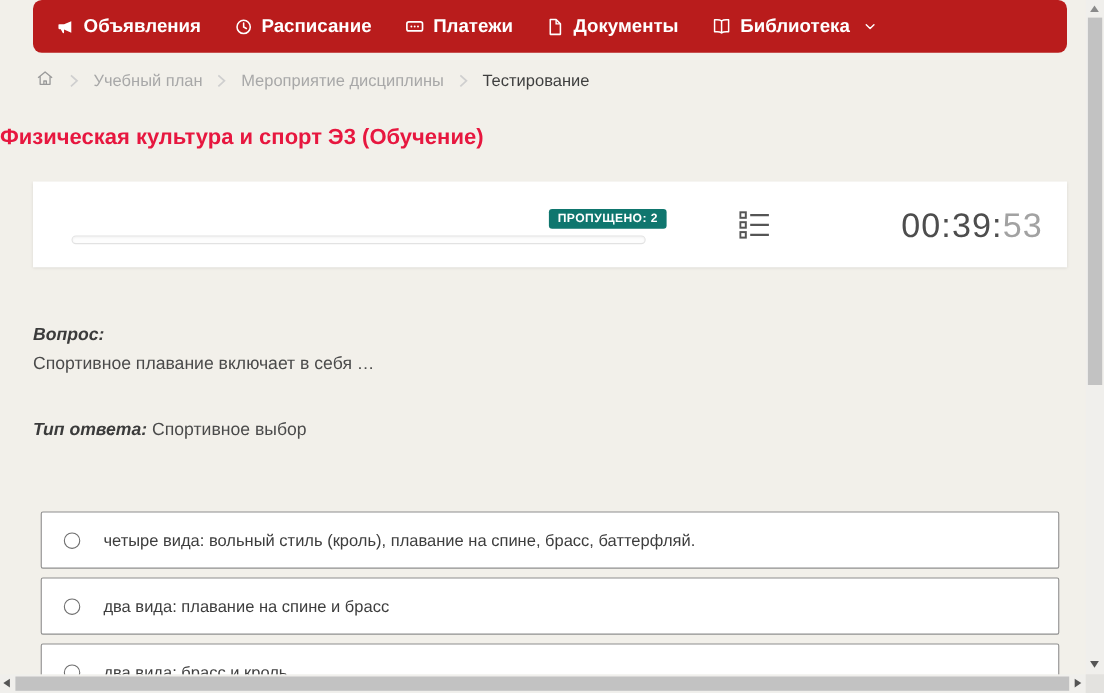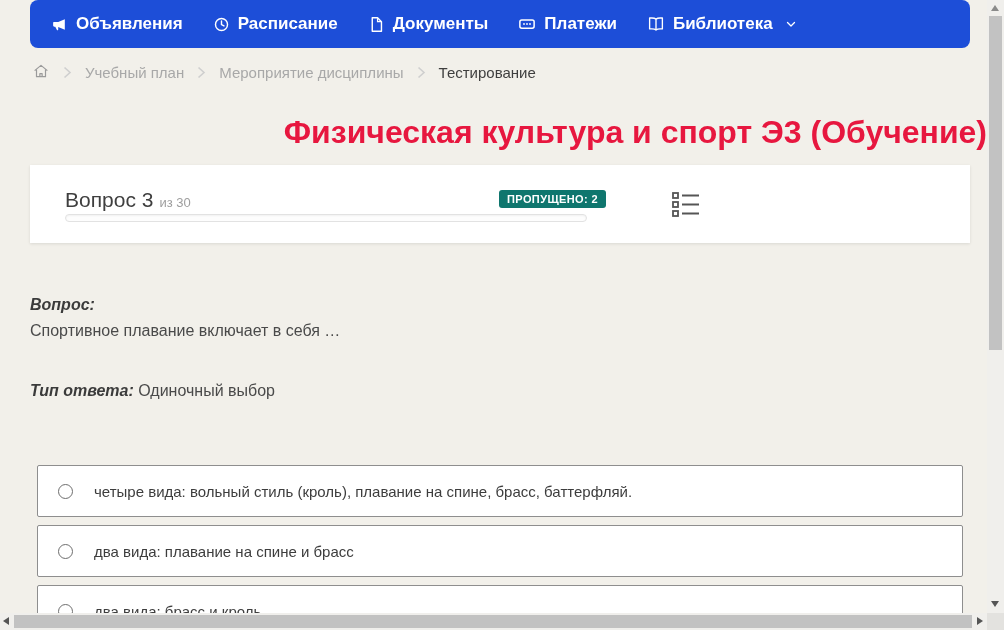--- a/index.html
+++ b/index.html
@@ -1,37 +1,37 @@
 <!DOCTYPE html>
 <html><head>
 <meta charset="utf-8">
 <style>
   * { margin:0; padding:0; box-sizing:border-box; }
   html,body { width:1004px; height:630px; }
   body { font-family:"Liberation Sans", sans-serif; background:#f2f0ea; position:relative; overflow:hidden; }
 
   
   .navbar { position:absolute; left:30px; top:0; width:940px; height:48px;
-            background:#1d4ed8; border-radius:8px; display:flex; align-items:stretch; padding:0 6px; }
+            background:#b91c1c; border-radius:8px; display:flex; align-items:stretch; padding:0 6px; }
   .nav-tab { display:flex; align-items:center; gap:8px; padding:0 15px; color:#fff;
              font-size:17px; font-weight:bold; cursor:pointer; white-space:nowrap; }
   .nav-tab.active { background:#16365c; border-radius:8px; }
   .nav-tab svg { display:block; }
   .chevron-dd { margin-left:4px; display:flex; align-items:center; }
 
   
   .breadcrumb { position:absolute; left:32px; top:62px; display:flex; align-items:center; gap:13px;
                 font-size:15px; color:#a8a8a8; }
   .crumb { cursor:pointer; }
   .crumb.current { color:#3f3f3f; }
   .crumb-sep { display:flex; align-items:center; }
 
   
-  .page-title { position:absolute; left:0; top:114px; width:987px; text-align:right;
-                color:#e7173f; font-size:32px; font-weight:bold; }
+  .page-title { position:absolute; left:0; top:114px; width:987px; text-align:left;
+                color:#e7173f; font-size:20px; font-weight:bold; }
 
   
   .q-card { position:absolute; left:30px; top:165px; width:940px; height:78px; background:#ffffff;
             box-shadow:0 1px 3px rgba(0,0,0,0.10); }
   .q-num { position:absolute; left:35px; top:23px; font-size:21px; color:#3f3f3f; }
   .q-of  { font-size:13px; color:#9e9e9e; margin-left:6px; }
   .q-badge { position:absolute; left:469px; top:25px; background:#0f766e; color:#fff;
              font-size:11px; font-weight:bold; letter-spacing:.4px; padding:3px 8px; border-radius:3px; }
   .q-progress { position:absolute; left:35px; top:49px; width:522px; height:8px; background:#fdfdfd;
                 border:1px solid #e2e2e2; border-radius:5px; box-shadow:inset 0 1px 2px rgba(0,0,0,0.05); overflow:hidden; }
@@ -83,40 +83,40 @@
     <span>
       <svg width="17" height="17" viewBox="0 0 24 24">
           <circle cx="12" cy="12" r="8.5" fill="none" stroke="#fff" stroke-width="2"></circle>
           <path d="M12 7v5l3.5 2" fill="none" stroke="#fff" stroke-width="2" stroke-linecap="round"></path>
         </svg>
     </span>
     <span>Расписание</span>
   </div>
   <div class="nav-tab">
     <span>
-      <svg width="17" height="17" viewBox="0 0 24 24">
-          <path d="M6 2.5h7.5L19 8v13.5H6z" fill="none" stroke="#fff" stroke-width="2" stroke-linejoin="round"></path>
-          <path d="M13.5 3v5h5" fill="none" stroke="#fff" stroke-width="1.8"></path>
-        </svg>
-    </span>
-    <span>Документы</span>
-  </div>
-  <div class="nav-tab">
-    <span>
       <svg width="18" height="18" viewBox="0 0 24 24">
           <rect x="2.5" y="6.5" width="19" height="11" rx="2.5" fill="none" stroke="#fff" stroke-width="2"></rect>
           <circle cx="8" cy="12" r="1.2" fill="#fff"></circle>
           <circle cx="12" cy="12" r="1.2" fill="#fff"></circle>
           <circle cx="16" cy="12" r="1.2" fill="#fff"></circle>
         </svg>
     </span>
     <span>Платежи</span>
   </div>
   <div class="nav-tab">
     <span>
+      <svg width="17" height="17" viewBox="0 0 24 24">
+          <path d="M6 2.5h7.5L19 8v13.5H6z" fill="none" stroke="#fff" stroke-width="2" stroke-linejoin="round"></path>
+          <path d="M13.5 3v5h5" fill="none" stroke="#fff" stroke-width="1.8"></path>
+        </svg>
+    </span>
+    <span>Документы</span>
+  </div>
+  <div class="nav-tab">
+    <span>
       <svg width="18" height="18" viewBox="0 0 24 24">
           <path d="M12 5.5C10.5 4.3 8.4 4 6.5 4H3.5v14.5h3c1.9 0 4 .3 5.5 1.5 1.5-1.2 3.6-1.5 5.5-1.5h3V4h-3c-1.9 0-4 .3-5.5 1.5zm0 0v14" fill="none" stroke="#fff" stroke-width="1.8" stroke-linejoin="round"></path>
         </svg>
     </span>
     <span>Библиотека</span>
     <span class="chevron-dd">
       <svg width="12" height="12" viewBox="0 0 24 24">
           <path d="M5 9l7 7 7-7" fill="none" stroke="#fff" stroke-width="2.6" stroke-linecap="round" stroke-linejoin="round"></path>
         </svg>
     </span>
@@ -145,45 +145,45 @@
     <svg width="9" height="13" viewBox="0 0 9 13">
         <path d="M1.5 1.5 7 6.5 1.5 11.5" fill="none" stroke="#cfcfcf" stroke-width="1.6"></path>
       </svg>
   </span>
   <span class="crumb current">Тестирование</span>
 </div>
 
 <h1 class="page-title">Физическая культура и спорт Э3 (Обучение)</h1>
 
 <div class="q-card">
-  <div class="q-num">
-    <span>Вопрос 3</span><span class="q-of">из 30</span>
-  </div>
   <div class="q-badge">ПРОПУЩЕНО: 2</div>
   <div class="q-progress">
     <div class="q-progress-fill" style="width: 0%;"></div>
   </div>
   <div class="q-list-btn">
     <svg width="28" height="28" viewBox="0 0 28 28">
       <rect x="1" y="2" width="5" height="5" fill="none" stroke="#555" stroke-width="1.8"></rect>
       <rect x="1" y="11" width="5" height="5" fill="none" stroke="#555" stroke-width="1.8"></rect>
       <rect x="1" y="20" width="5" height="5" fill="none" stroke="#555" stroke-width="1.8"></rect>
       <line x1="10" y1="4.5" x2="27" y2="4.5" stroke="#555" stroke-width="2"></line>
       <line x1="10" y1="13.5" x2="27" y2="13.5" stroke="#555" stroke-width="2"></line>
       <line x1="10" y1="22.5" x2="27" y2="22.5" stroke="#555" stroke-width="2"></line>
     </svg>
   </div>
+  <div class="q-timer">
+    <span>00:39:</span><span class="sec">53</span>
+  </div>
 </div>
 
 <div class="q-body">
   <div class="lbl">Вопрос:</div>
   <div class="q-text">Спортивное плавание включает в себя …</div>
   <div class="q-type">
     <span class="lbl">Тип ответа:</span>
-    <span>Одиночный выбор</span>
+    <span>Спортивное выбор</span>
   </div>
 </div>
 
 <div class="answer a0">
   <span class="radio"></span>
   <span class="answer-text">четыре вида: вольный стиль (кроль), плавание на спине, брасс, баттерфляй.</span>
 </div>
 <div class="answer a1">
   <span class="radio"></span>
   <span class="answer-text">два вида: плавание на спине и брасс</span>

